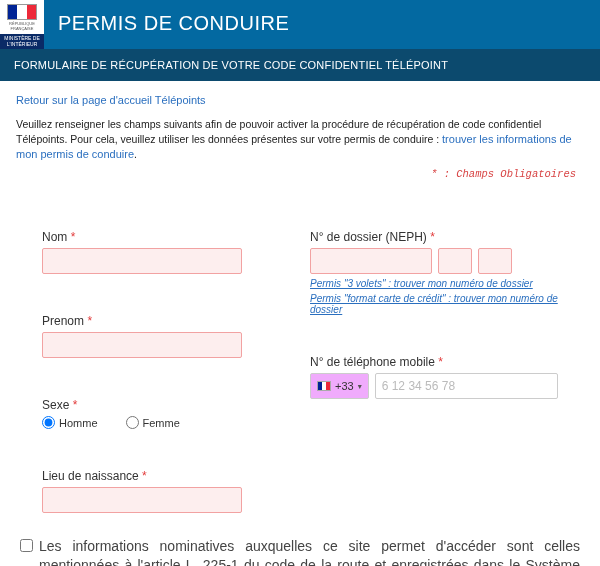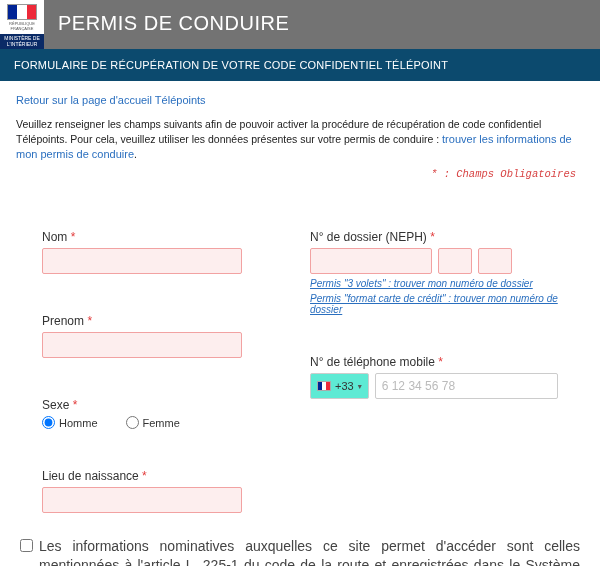--- a/index.html
+++ b/index.html
@@ -1,17 +1,17 @@
 <!DOCTYPE html>
 <html><head>
 <meta charset="utf-8">
 <style>
   * { box-sizing: border-box; margin: 0; padding: 0; }
   body { font-family: Arial, Helvetica, sans-serif; font-size: 12px; color: #333; background: #fff; width: 600px; }
-  .header-top { display: flex; align-items: stretch; background: #737373; }
+  .header-top { display: flex; align-items: stretch; background: #0369a1; }
   .logo-block { background: #fff; width: 44px; height: 34px; display: flex; flex-direction: column; align-items: center; justify-content: center; font-size: 6px; }
   .logo-flag { display: flex; width: 30px; height: 16px; border: 1px solid #999; }
   .logo-flag > div { flex: 1; }
   .lf-b { background: #002395; }
   .lf-w { background: #fff; }
   .lf-r { background: #ed2939; }
   .logo-text { font-size: 4px; color: #555; margin-top: 1px; text-align: center; }
   .min-block { background: #0a2a66; color: #fff; width: 44px; display: flex; align-items: center; justify-content: center; font-size: 5px; text-align: center; padding: 2px; line-height: 1.1; }
   .page-title { color: #fff; font-size: 20px; font-weight: 300; letter-spacing: 0.5px; padding: 12px 14px; flex: 1; }
   .sub-header { background: #0c4a6e; color: #fff; font-size: 11px; padding: 10px 14px; letter-spacing: 0.2px; }
@@ -27,21 +27,21 @@
   .inp { border: 1px solid #f2a2a2; background: #fdeeee; border-radius: 2px; height: 26px; padding: 0 6px; font-size: 12px; }
   .inp.full { width: 200px; }
   .inp.sm { width: 34px; }
   .inp.md { width: 52px; }
   .inp.neph { width: 122px; }
   .row-inline { display: flex; gap: 6px; align-items: center; }
   .radios { display: flex; gap: 28px; align-items: flex-start; font-size: 11px; }
   .radios label { display: flex; align-items: center; gap: 4px; }
   .link-sm { color: #2a6fbf; font-size: 10px; font-style: italic; display: block; margin-top: 4px; }
   .phone-row { display: flex; gap: 6px; }
-  .phone-code { border: 1px solid #ccc; background: #5eead4; border-radius: 2px; height: 26px; display: flex; align-items: center; padding: 0 6px; font-size: 11px; gap: 4px; }
+  .phone-code { border: 1px solid #ccc; background: #f0abfc; border-radius: 2px; height: 26px; display: flex; align-items: center; padding: 0 6px; font-size: 11px; gap: 4px; }
   .mini-flag { display: inline-flex; width: 14px; height: 10px; border: 1px solid #aaa; }
   .mini-flag > span { flex: 1; }
   .mf-b { background: #002395; }
   .mf-w { background: #fff; }
   .mf-r { background: #ed2939; }
   .caret { font-size: 8px; color: #555; }
   .phone-inp { border: 1px solid #ccc; background: #fff; border-radius: 2px; height: 26px; padding: 0 6px; font-size: 12px; flex: 1; }
   .phone-inp::placeholder { color: #bbb; }
   .legal { display: flex; gap: 6px; align-items: flex-start; margin: 14px 4px 10px; }
   .legal input { margin-top: 2px; }

